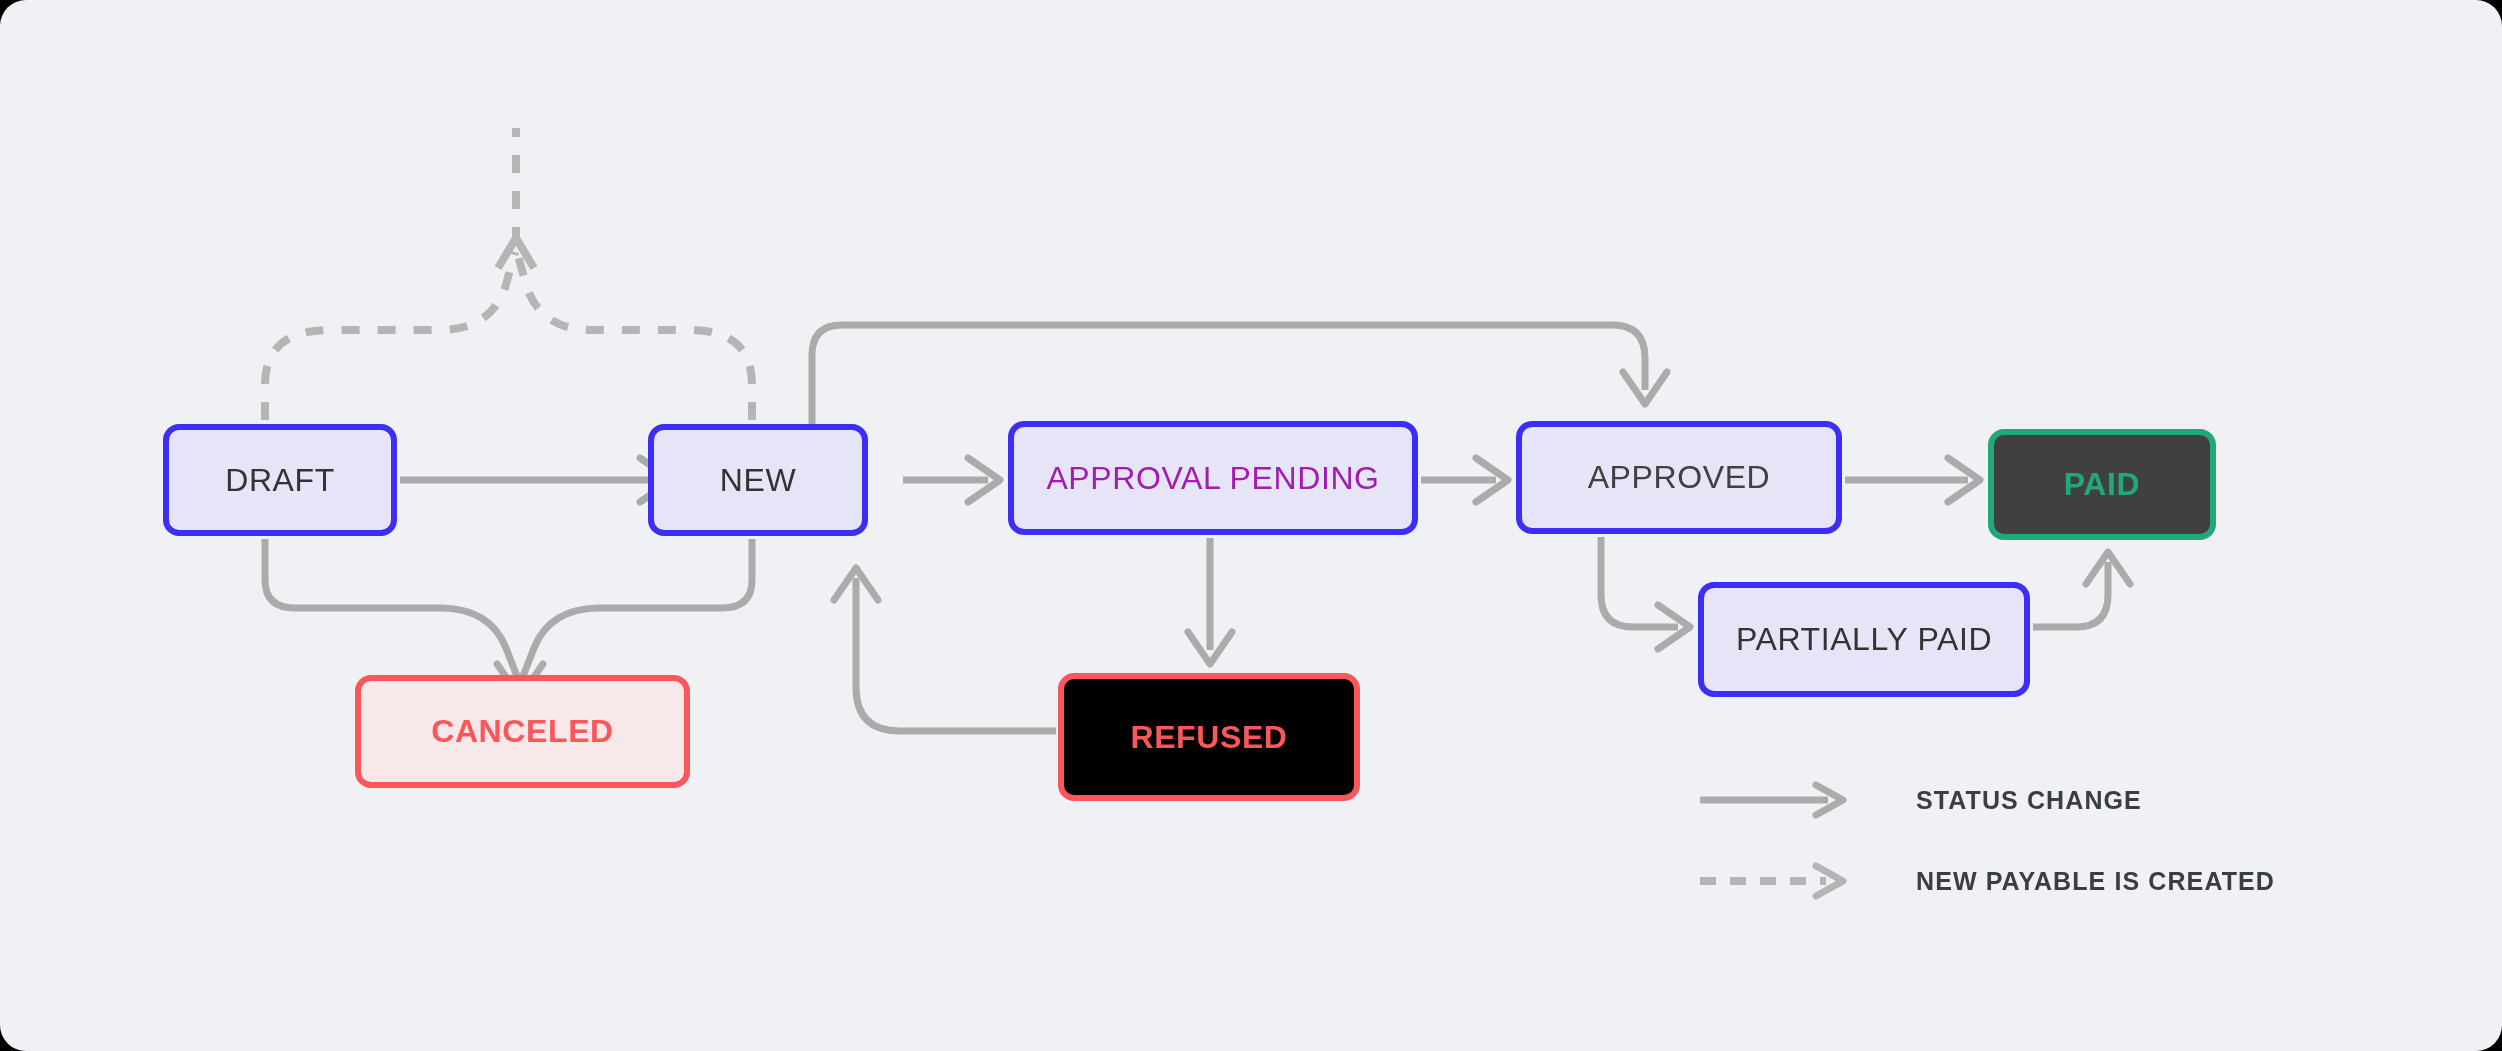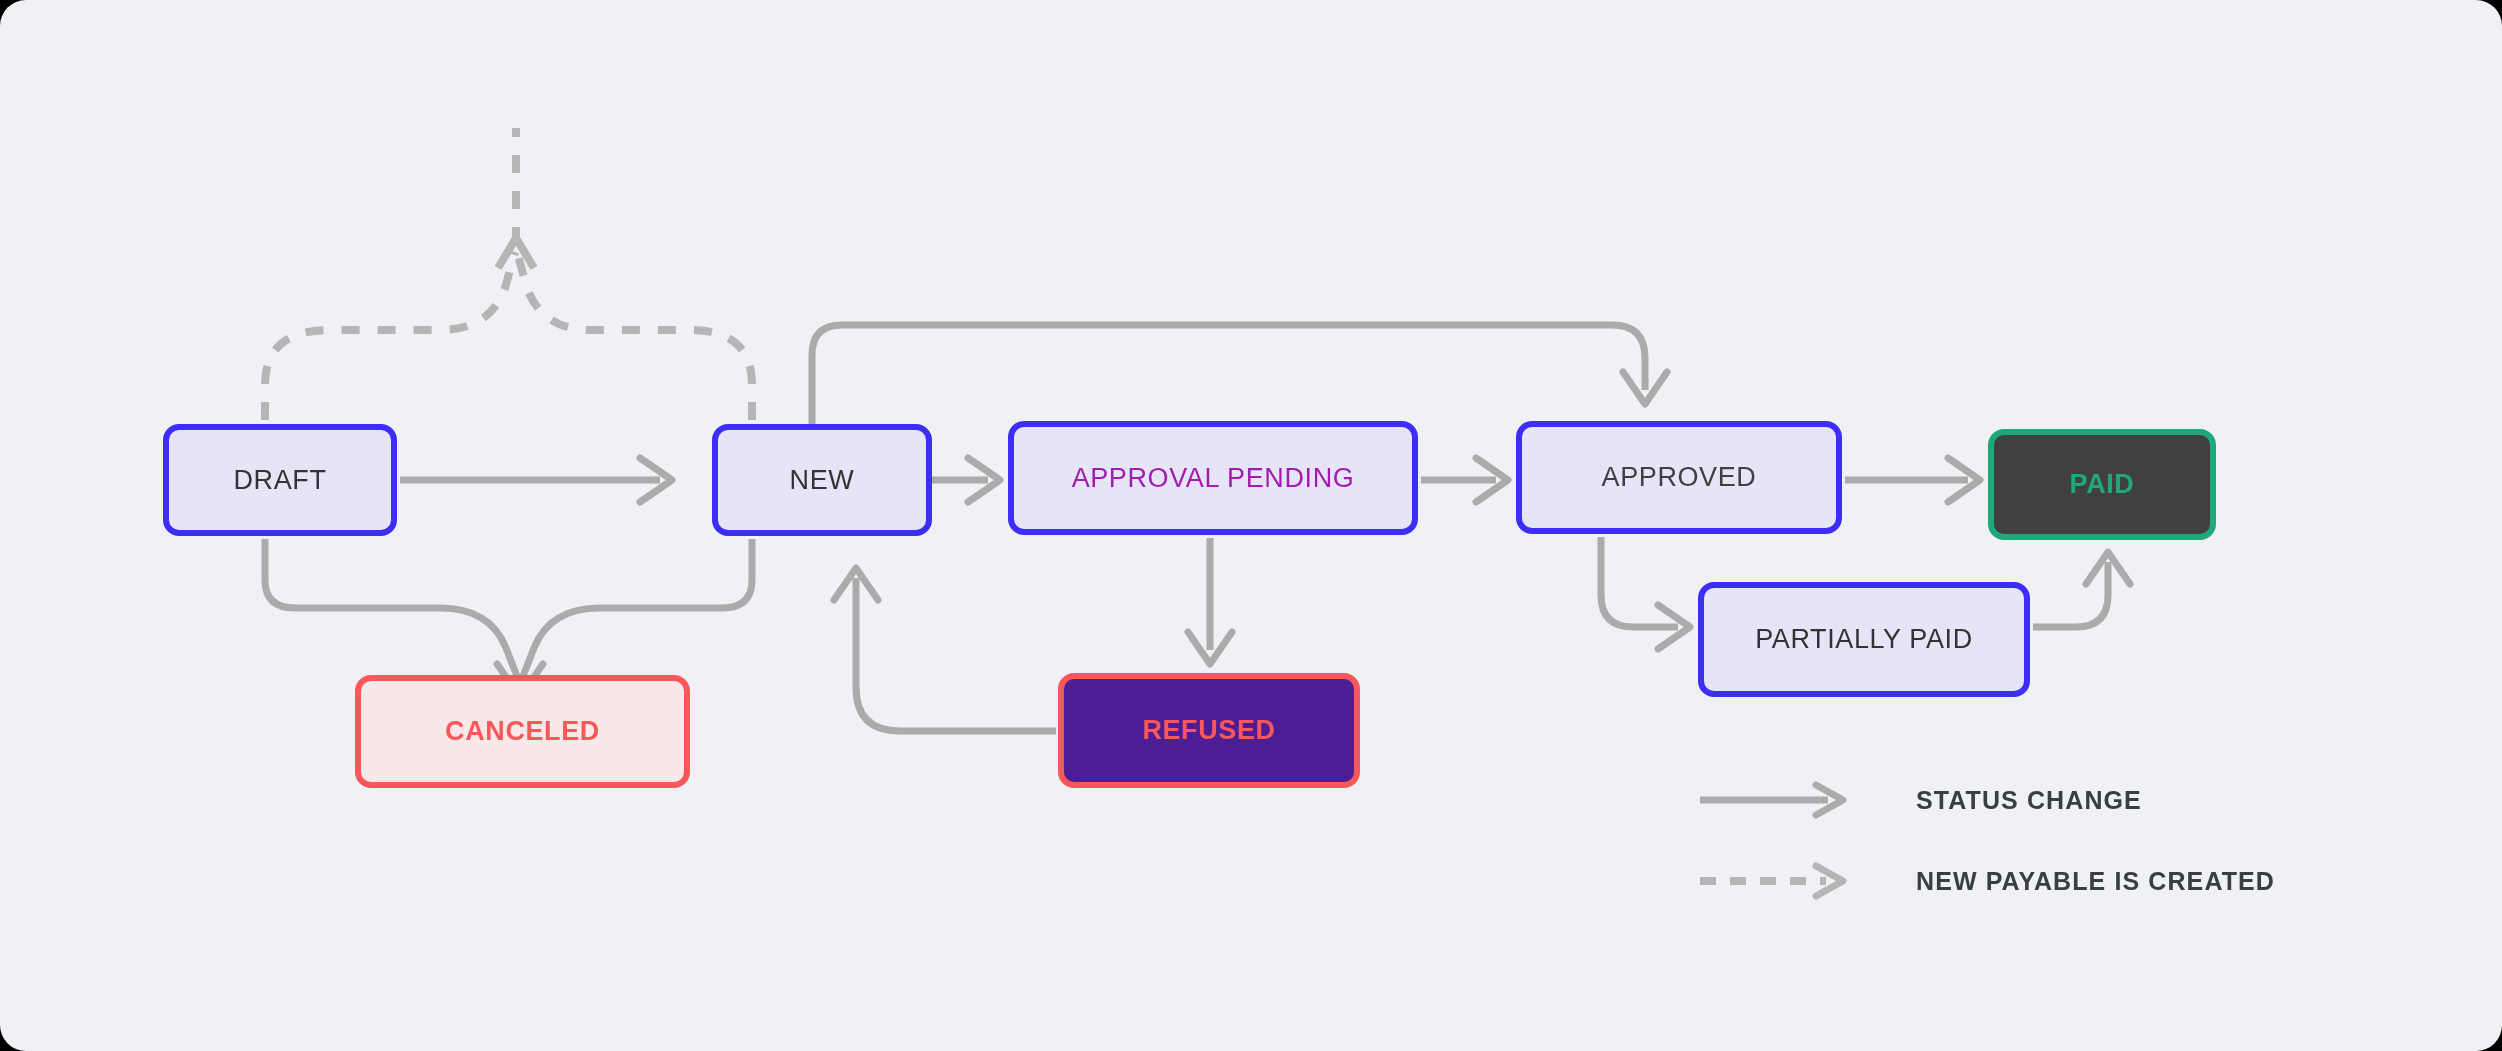--- a/index.html
+++ b/index.html
@@ -59,21 +59,21 @@
   .node-box {
     position: absolute;
     box-sizing: border-box;
     border-radius: 16px;
     display: flex;
     align-items: center;
     justify-content: center;
     letter-spacing: 0.6px;
   }
   .node-label {
-    font-size: 27px;
+    font-size: 32px;
     font-weight: 500;
     white-space: nowrap;
   }
   .legend {
     position: absolute;
   }
   .legend-row {
     position: absolute;
     display: flex;
     align-items: center;
@@ -165,21 +165,21 @@
       <path class="edge-dashed" d="M 516 245 L 516 128"></path>
       <path class="ahead-dashed" d="M 498 268 L 516 238 L 534 268"></path>
     </g>
 
   </svg>
 
   <div class="node-box" style="left:163px; top:424px; width:234px; height:112px; border:6px solid #3D2EF5; background:#E6E5F7;">
     <span class="node-label" style="color:#333333;">DRAFT</span>
   </div>
 
-  <div class="node-box" style="left:712px; top:424px; width:220px; height:112px; border:6px solid #3D2EF5; background:#E6E5F7;">
+  <div class="node-box" style="left:648px; top:424px; width:220px; height:112px; border:6px solid #3D2EF5; background:#E6E5F7;">
     <span class="node-label" style="color:#333333;">NEW</span>
   </div>
 
   <div class="node-box" style="left:1008px; top:421px; width:410px; height:114px; border:6px solid #3D2EF5; background:#E6E5F7;">
     <span class="node-label" style="color:#a21caf;">APPROVAL PENDING</span>
   </div>
 
   <div class="node-box" style="left:1516px; top:421px; width:326px; height:113px; border:6px solid #3D2EF5; background:#E6E5F7;">
     <span class="node-label" style="color:#404040;">APPROVED</span>
   </div>
@@ -189,21 +189,21 @@
   </div>
 
   <div class="node-box" style="left:1698px; top:582px; width:332px; height:115px; border:6px solid #3D2EF5; background:#E6E5F7;">
     <span class="node-label" style="color:#333333;">PARTIALLY PAID</span>
   </div>
 
   <div class="node-box" style="left:355px; top:675px; width:335px; height:113px; border:6px solid #F9575A; background:#F8E8EA;">
     <span class="node-label" style="color:#F9575A; font-weight:700;">CANCELED</span>
   </div>
 
-  <div class="node-box" style="left:1058px; top:673px; width:302px; height:115px; border:6px solid #F9575A; background:#4c1d95;">
+  <div class="node-box" style="left:1058px; top:673px; width:302px; height:128px; border:6px solid #F9575A; background:#000000;">
     <span class="node-label" style="color:#F9575A; font-weight:700;">REFUSED</span>
   </div>
 
   <div class="legend" style="left:0; top:0; width:2502px; height:1051px;border-radius:8px;">
 
     <div class="legend-row" style="left:1698px; top:780px;">
       <svg class="legend-icon" viewBox="0 0 150 40">
         <path d="M 2 20 L 130 20" fill="none" stroke="#ABABAB" stroke-width="7" stroke-linecap="butt"></path>
         <path d="M 118 5 L 145 20 L 118 35" fill="none" stroke="#ABABAB" stroke-width="7" stroke-linecap="round" stroke-linejoin="round"></path>
       </svg>

